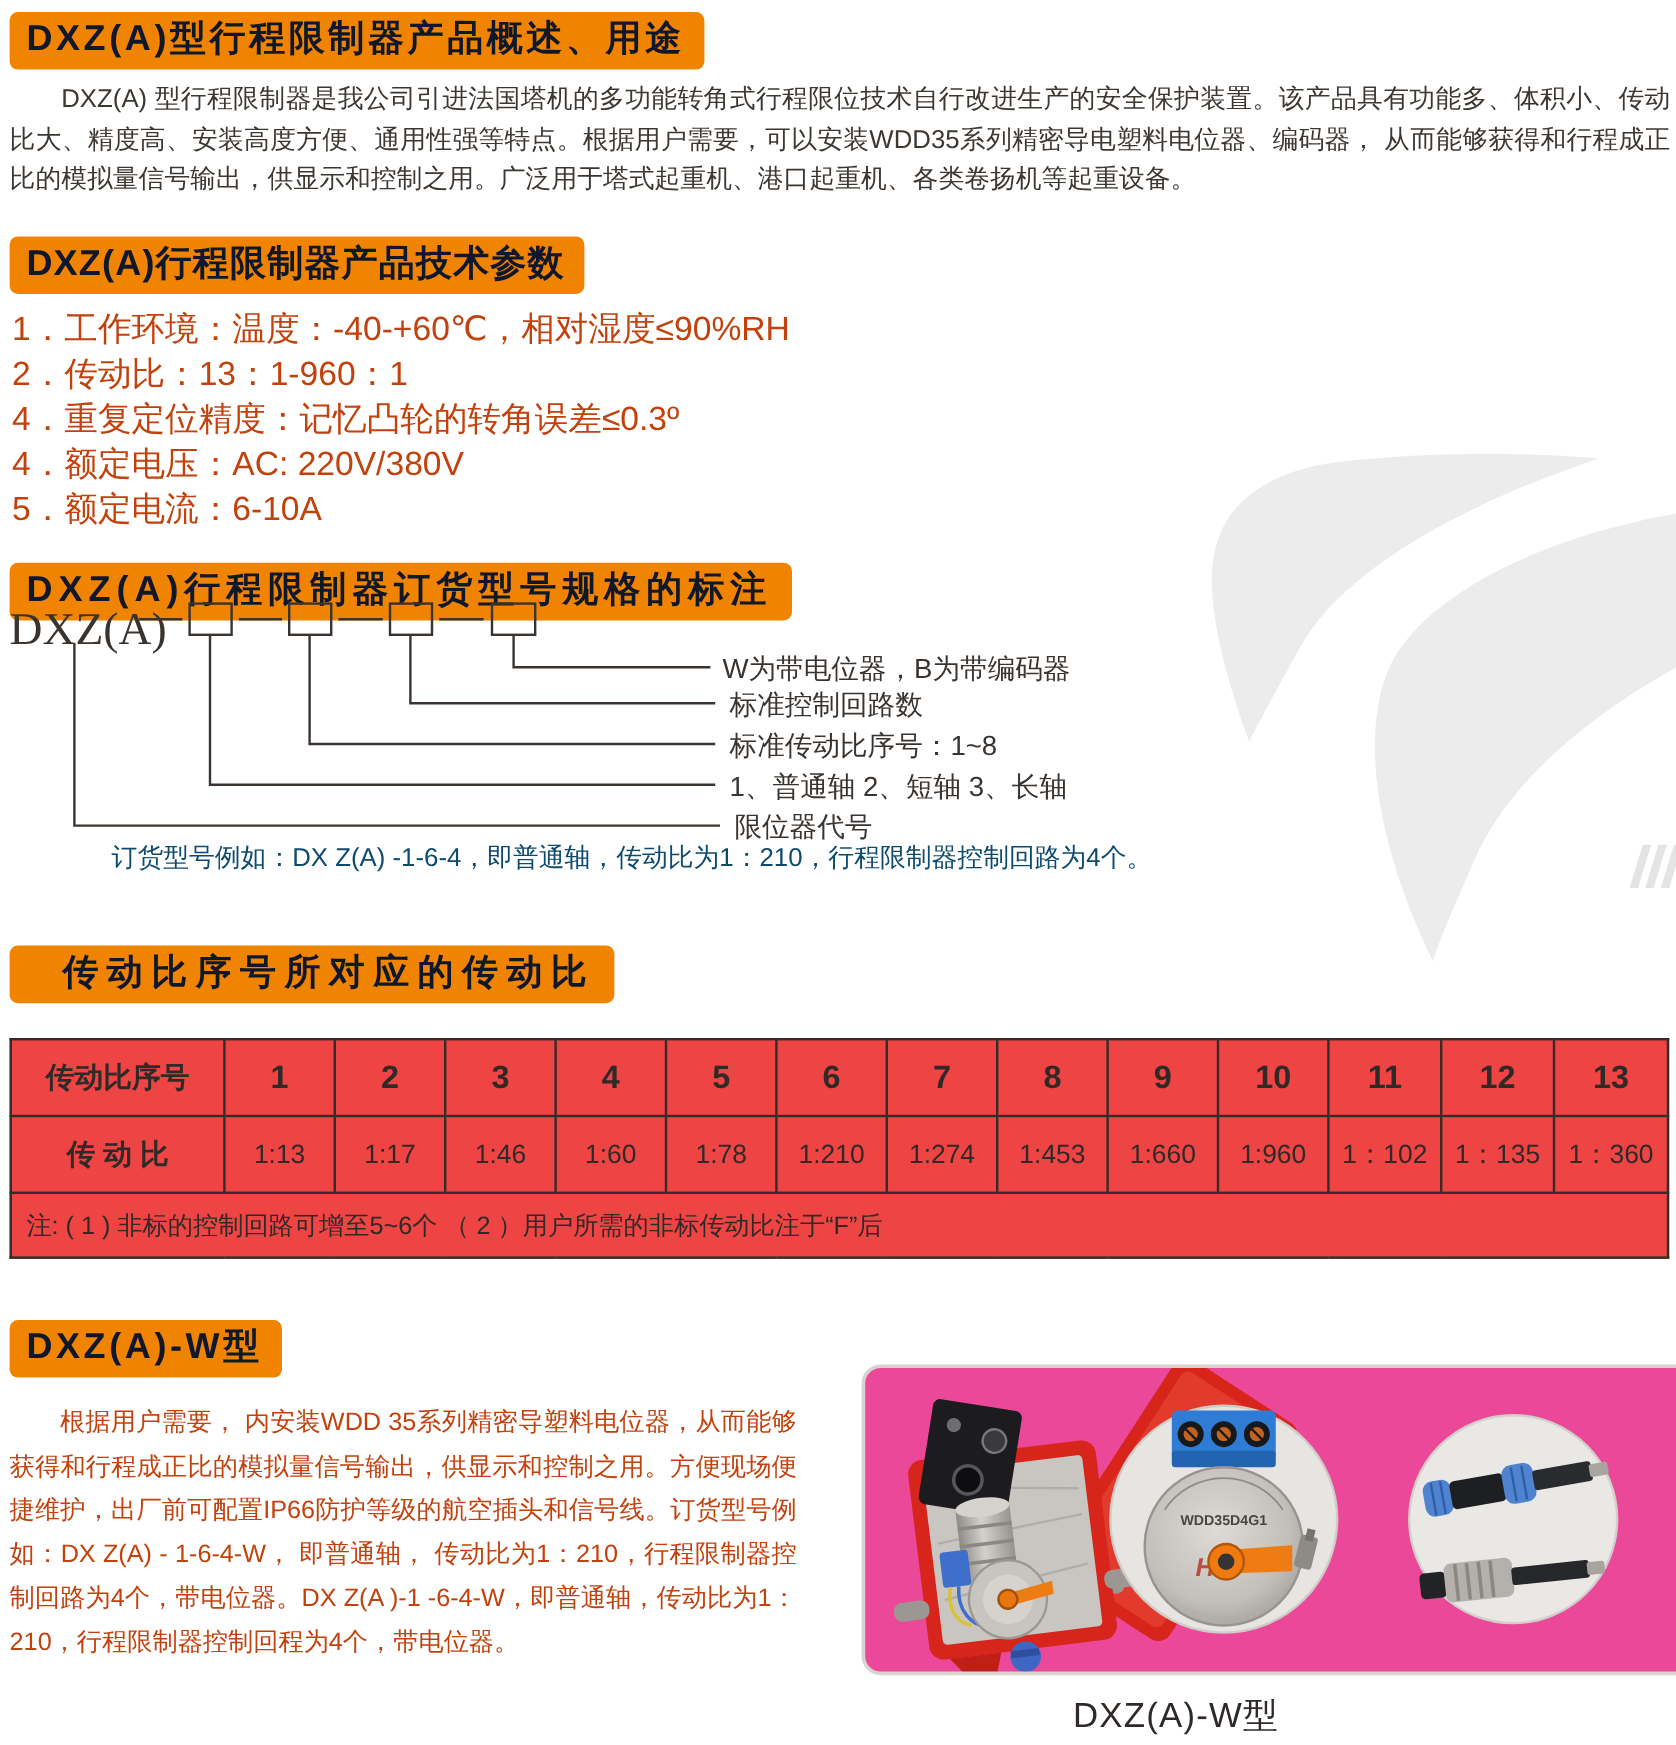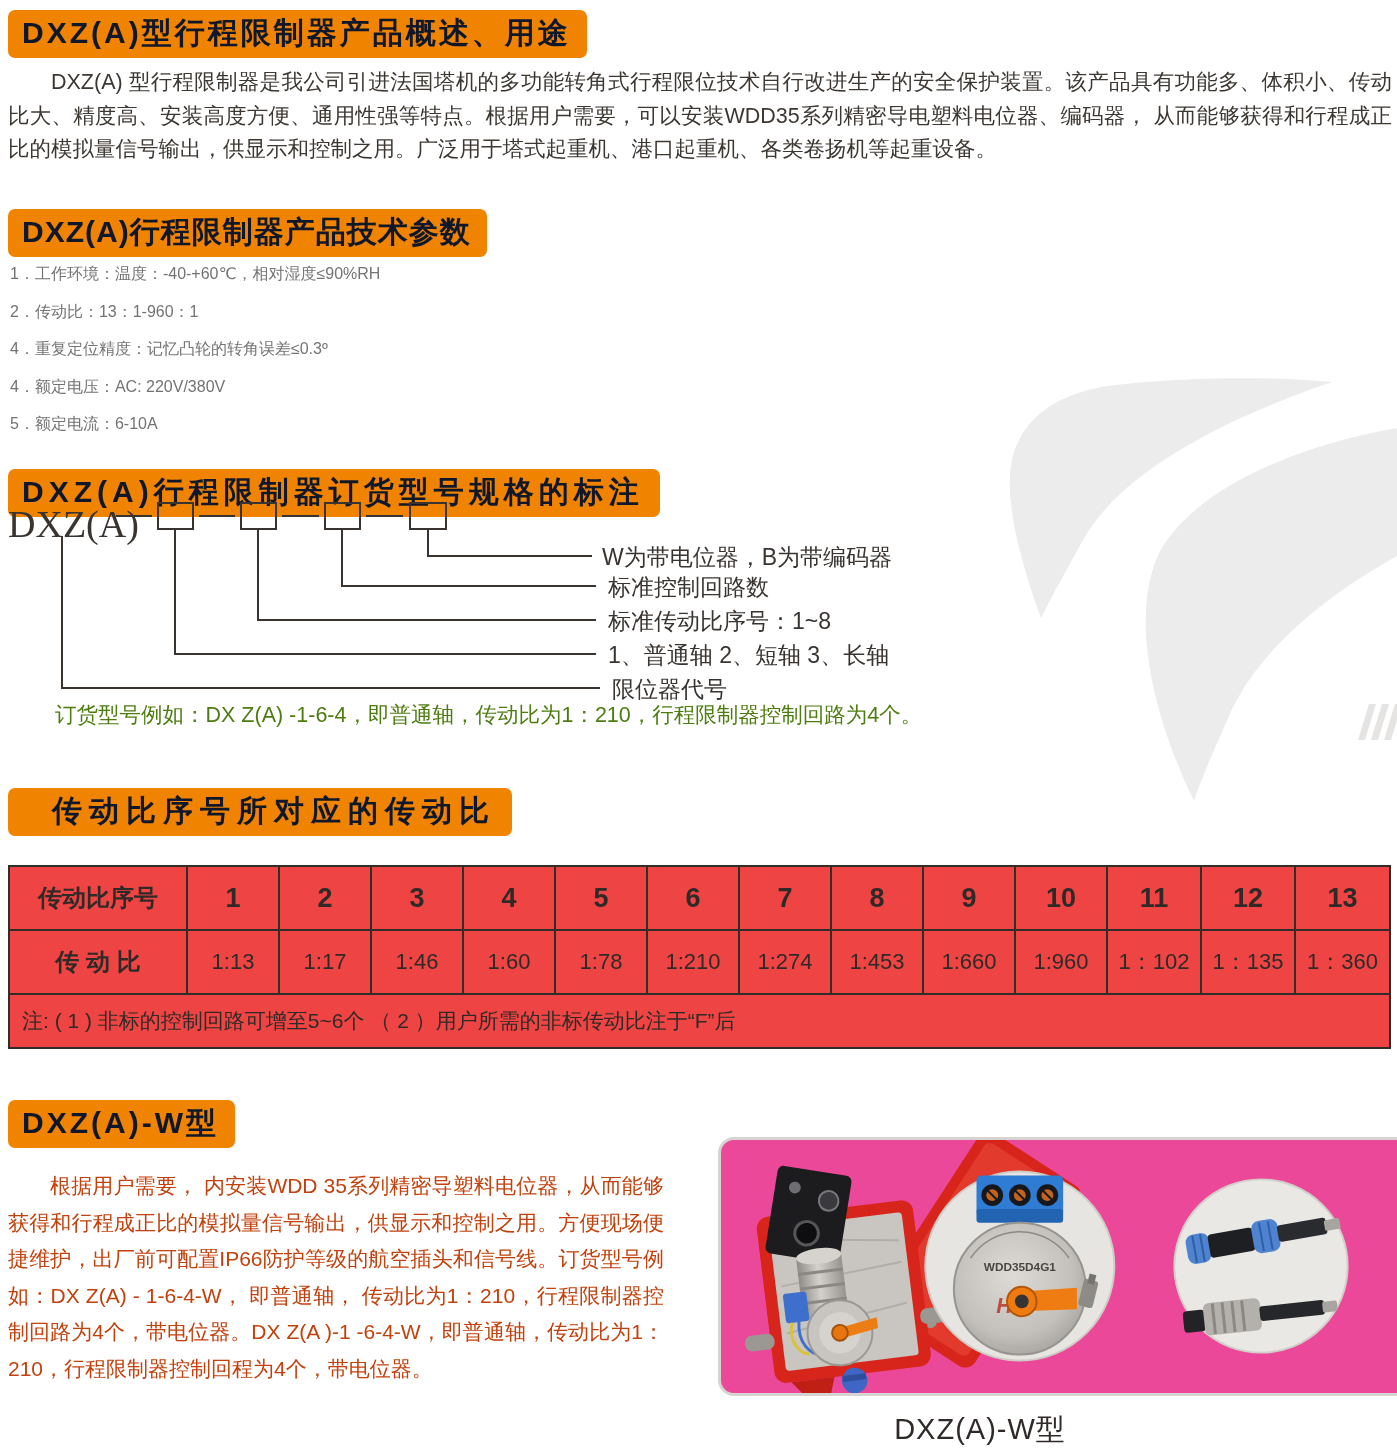--- a/index.html
+++ b/index.html
@@ -5,24 +5,24 @@
   html,body{margin:0;padding:0;}
   body{
     width:1397px;height:1454px;position:relative;background:#ffffff;
     font-family:"Liberation Sans","DejaVu Sans",sans-serif;color:#3d3732;overflow:hidden;
   }
   .abs{position:absolute;}
   .sec-h{
     background:#F08300;color:#0f172a;font-weight:bold;display:inline-block;
     padding:7px 16px 9px 14px;border-radius:7px;font-size:30px;white-space:nowrap;line-height:1.05;
   }
-  .ls1{letter-spacing:1px;margin-top:12px;} .ls3{letter-spacing:3px;} .ls5{letter-spacing:5px;} .ls7{letter-spacing:7px;}
+  .ls1{letter-spacing:1px;} .ls3{letter-spacing:3px;} .ls5{letter-spacing:5px;} .ls7{letter-spacing:7px;}
   .para{font-size:21.5px;line-height:33.5px;text-align:justify;text-indent:2em;color:#3d3732;}
-  .spec-item{font-size:16px;line-height:37.5px;color:#737373;}
-  .example{font-size:21.5px;color:#4d7c0f;}
+  .spec-item{font-size:28px;line-height:37.5px;color:#c2410c;}
+  .example{font-size:21.5px;color:#0c4a6e;margin-left:38px;}
   .wpara{font-size:21px;line-height:36.5px;text-align:justify;text-indent:2em;color:#c2410c;}
   table.ratio{border-collapse:collapse;width:1381px;table-layout:fixed;border:1px solid #f97316;background:#ef4444;}
   table.ratio td{border:2px solid #332d29;text-align:center;vertical-align:middle;color:#2f2a27;}
   .t-label{font-size:24px;font-weight:bold;}
   .t-num{font-size:27px;font-weight:bold;}
   .t-ratio{font-size:22px;}
   .t-note{font-size:21px !important;text-align:left !important;padding:12px 10px 12px 12px;font-weight:normal;}
   tr.r1{height:64px;} tr.r2{height:64px;} tr.r3{height:52px;}
   .photo-panel{
     width:701px;height:253px;background:#ec4899;border:3px solid #d6d3d0;border-radius:16px;overflow:hidden;margin-left:28px;

